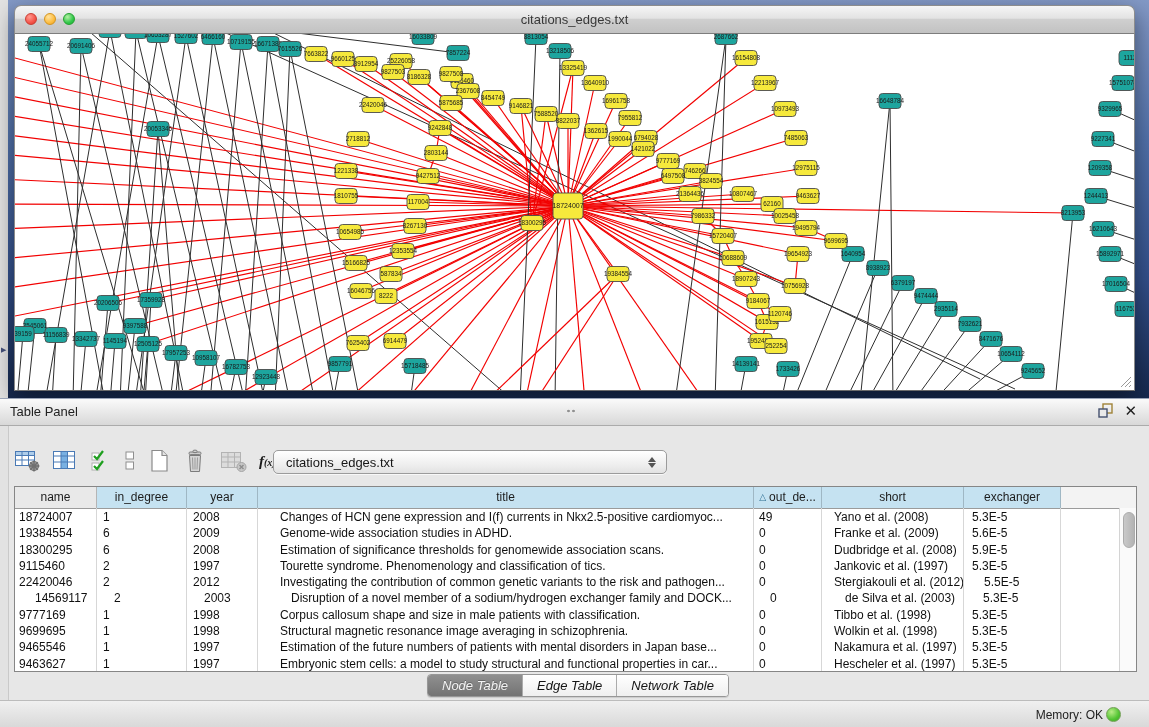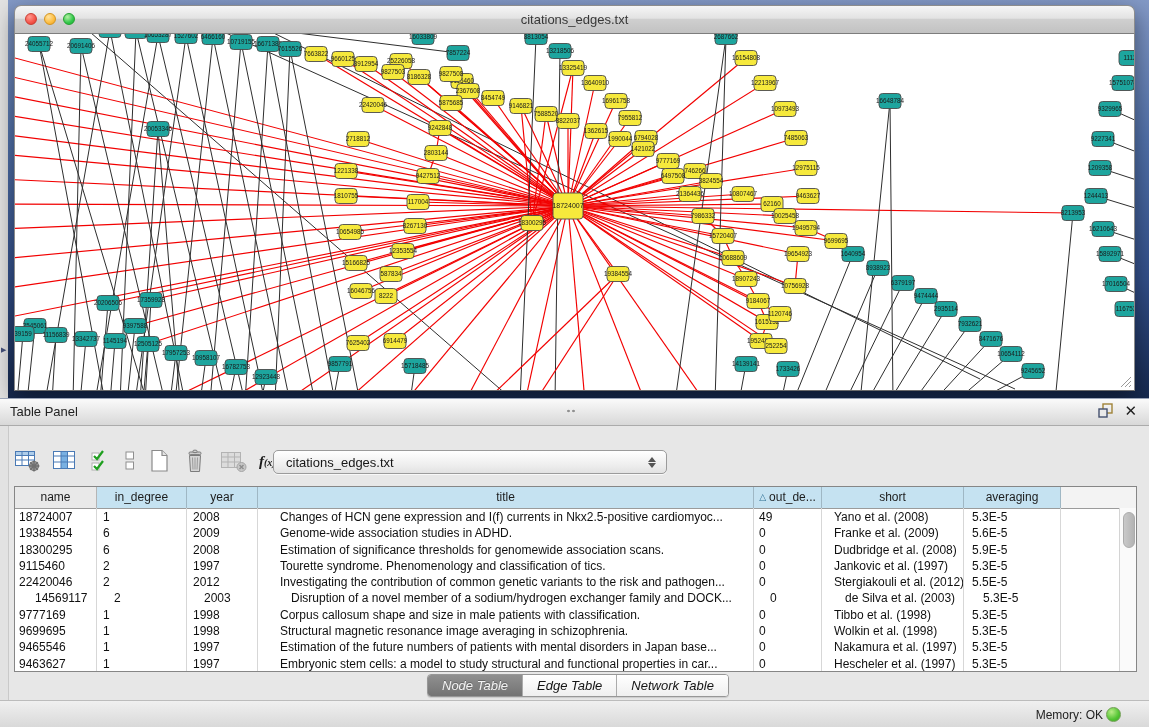--- a/index.html
+++ b/index.html
@@ -848,21 +848,21 @@
   </div>
 
   <div class="table">
     <div class="thead" id="thead">
         <div class="th gray" style="width: 82px;">name</div>
         <div class="th" style="width: 90px;">in_degree</div>
         <div class="th" style="width: 71px;">year</div>
         <div class="th" style="width: 496px;">title</div>
         <div class="th" style="width: 68px;"><span class="sort-tri">△</span>out_de...</div>
         <div class="th" style="width: 142px;">short</div>
-        <div class="th" style="width: 97px;">averaging</div>
+        <div class="th" style="width: 97px;">exchanger</div>
         <div class="th filler"></div>
       </div>
     <div id="tbody" style="position:relative;">
         <div class="trow">
           <div class="td" style="width: 82px; padding-left: 4px;">18724007</div>
           <div class="td" style="width: 90px; padding-left: 6px;">1</div>
           <div class="td" style="width: 71px; padding-left: 6px;">2008</div>
           <div class="td" style="width: 496px; padding-left: 22px;">Changes of HCN gene expression and I(f) currents in Nkx2.5-positive cardiomyoc...</div>
           <div class="td" style="width: 68px; padding-left: 5px;">49</div>
           <div class="td" style="width: 142px; padding-left: 12px;">Yano et al. (2008)</div>
@@ -895,21 +895,21 @@
           <div class="td" style="width: 142px; padding-left: 12px;">Jankovic et al. (1997)</div>
           <div class="td" style="width: 97px; padding-left: 8px;">5.3E-5</div>
         </div>
         <div class="trow">
           <div class="td" style="width: 82px; padding-left: 4px;">22420046</div>
           <div class="td" style="width: 90px; padding-left: 6px;">2</div>
           <div class="td" style="width: 71px; padding-left: 6px;">2012</div>
           <div class="td" style="width: 496px; padding-left: 22px;">Investigating the contribution of common genetic variants to the risk and pathogen...</div>
           <div class="td" style="width: 68px; padding-left: 5px;">0</div>
           <div class="td" style="width: 142px; padding-left: 12px;">Stergiakouli et al. (2012)</div>
-          <div class="td" style="width: 97px; padding-left: 8px;">5.5E-5</div>
+          <div class="td" style="width: 97px; padding-left: 20px;">5.5E-5</div>
         </div>
         <div class="trow">
           <div class="td" style="width: 93px; padding-left: 20px;">14569117</div>
           <div class="td" style="width: 90px; padding-left: 6px;">2</div>
           <div class="td" style="width: 71px; padding-left: 6px;">2003</div>
           <div class="td" style="width: 496px; padding-left: 22px;">Disruption of a novel member of a sodium/hydrogen exchanger family and DOCK...</div>
           <div class="td" style="width: 68px; padding-left: 5px;">0</div>
           <div class="td" style="width: 142px; padding-left: 12px;">de Silva et al. (2003)</div>
           <div class="td" style="width: 97px; padding-left: 8px;">5.3E-5</div>
         </div>

